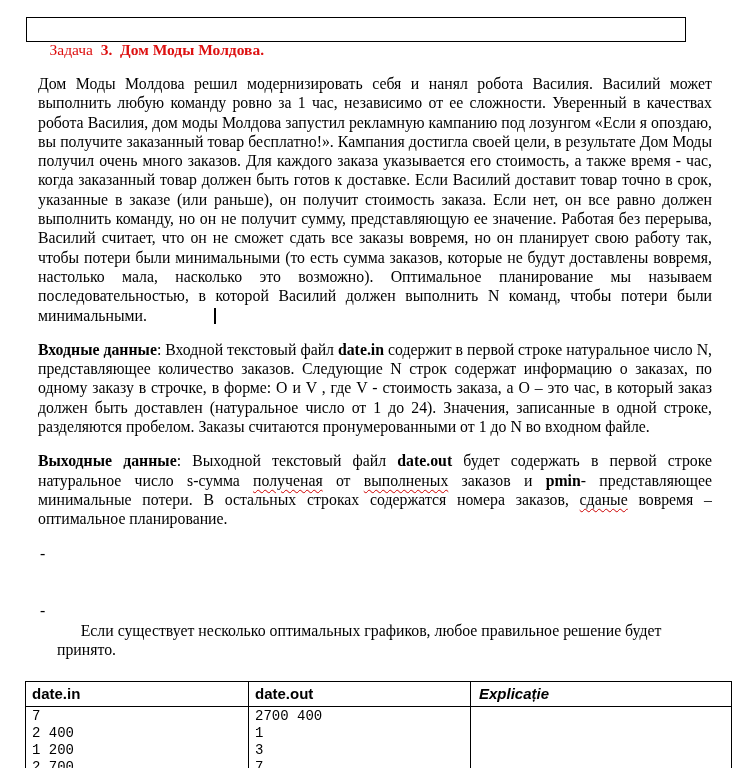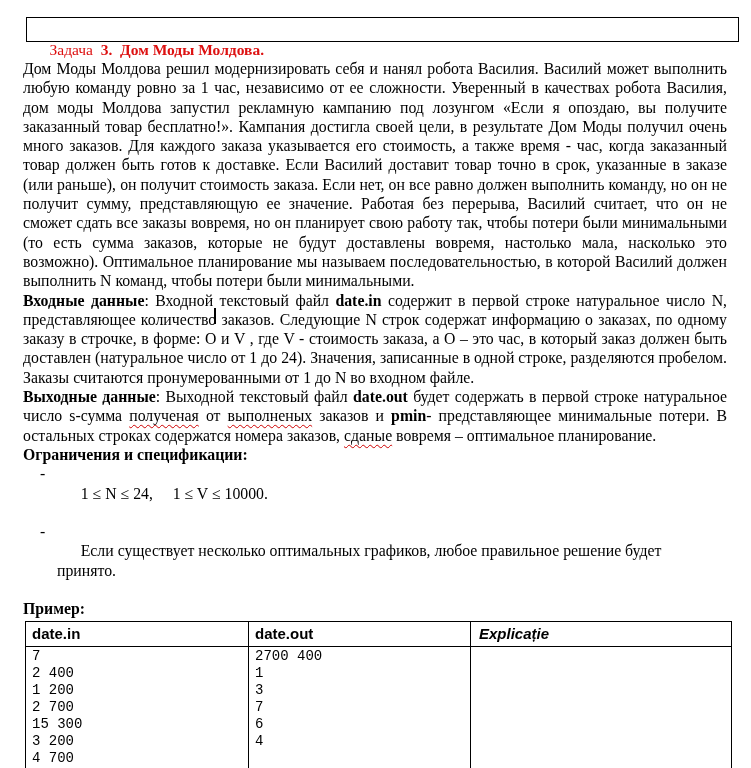--- a/index.html
+++ b/index.html
@@ -10,39 +10,39 @@
     font-family: "Liberation Serif", serif;
     color: #000000;
     position: relative;
     overflow: hidden;
   }
   .page { position: relative; width: 751px; height: 768px; background: #fff; overflow: hidden; }
 
   .title-box {
     position: absolute;
     left: 26px; top: 17px;
-    width: 713px; height: 25px;
+    width: 660px; height: 25px;
     border: 1px solid #000;
     padding: 2px 6px 0 7px;
     font-size: 15.5px;
     line-height: 20px;
     color: var(--title-red, #dd1111);
     white-space: pre;
   }
   .title-box .emph { font-weight: bold; }
 
   .content {
     position: absolute;
     left: 23px; top: 59px;
     width: 704px;
     font-size: 15.8px;
     line-height: 19.3px;
     text-align: justify;
   }
-  .content p { margin: 0; padding: 0; }
+  .content p { margin: 15px; padding: 0; }
   .b { font-weight: bold; }
   .misspell {
     text-decoration: underline;
     text-decoration-style: wavy;
     text-decoration-color: var(--spell-red, #cc0000);
     text-decoration-thickness: 1px;
     text-underline-offset: 3px;
   }
 
   .bullet {
@@ -108,31 +108,29 @@
 
   <div class="content">
 
     <p>Дом Моды Молдова решил модернизировать себя и нанял робота Василия. Василий может выполнить любую команду ровно за 1 час, независимо от ее сложности. Уверенный в качествах робота Василия, дом моды Молдова запустил рекламную кампанию под лозунгом «Если я опоздаю, вы получите заказанный товар бесплатно!». Кампания достигла своей цели, в результате Дом Моды получил очень много заказов. Для каждого заказа указывается его стоимость, а также время - час, когда заказанный товар должен быть готов к доставке. Если Василий доставит товар точно в срок, указанные в заказе (или раньше), он получит стоимость заказа. Если нет, он все равно должен выполнить команду, но он не получит сумму, представляющую ее значение. Работая без перерыва, Василий считает, что он не сможет сдать все заказы вовремя, но он планирует свою работу так, чтобы потери были минимальными (то есть сумма заказов, которые не будут доставлены вовремя, настолько мала, насколько это возможно). Оптимальное планирование мы называем последовательностью, в которой Василий должен выполнить N команд, чтобы потери были минимальными.</p>
 
 
     <p><span class="b">Входные данные</span><span>: Входной текстовый файл </span><span class="b">date.in</span><span> содержит в первой строке натуральное число N, представляющее количество заказов. Следующие N строк содержат информацию о заказах, по одному заказу в строчке, в форме: О и V ,  где V - стоимость заказа, а О – это час, в который заказ должен быть доставлен (натуральное число от 1 до 24). Значения, записанные в одной строке, разделяются пробелом. Заказы считаются пронумерованными от 1 до N во входном файле.</span></p>
 
     <p><span class="b">Выходные данные</span><span>:  Выходной текстовый файл </span><span class="b">date.out</span><span> будет содержать в первой строке натуральное число s-сумма </span><span class="misspell">полученая</span><span> от </span><span class="misspell">выполненых</span><span> заказов и </span><span class="b">pmin</span><span>- представляющее минимальные потери. В остальных строках содержатся номера заказов, </span><span class="misspell">сданые</span><span> вовремя – оптимальное планирование.</span></p>
 
-    <p class="b">Ограничения и спецификации:</p>
 
     <div class="bullet">
-      <span class="marker">-</span><span class="bullet-text">1 ≤ N ≤ 24,     1 ≤ V ≤ 10000.</span>
+      <span class="marker">-</span>
     </div>
     <div class="bullet">
       <span class="marker">-</span><span class="bullet-text">Если существует несколько оптимальных графиков, любое правильное решение будет
 принято.</span>
     </div>
 
-    <p class="example-heading">Пример:</p>
 
     <table class="example">
       <colgroup>
         <col class="col1">
           <col class="col2">
           <col class="col3">
       </colgroup>
       <thead>
         <tr>
           <th>date.in</th>

